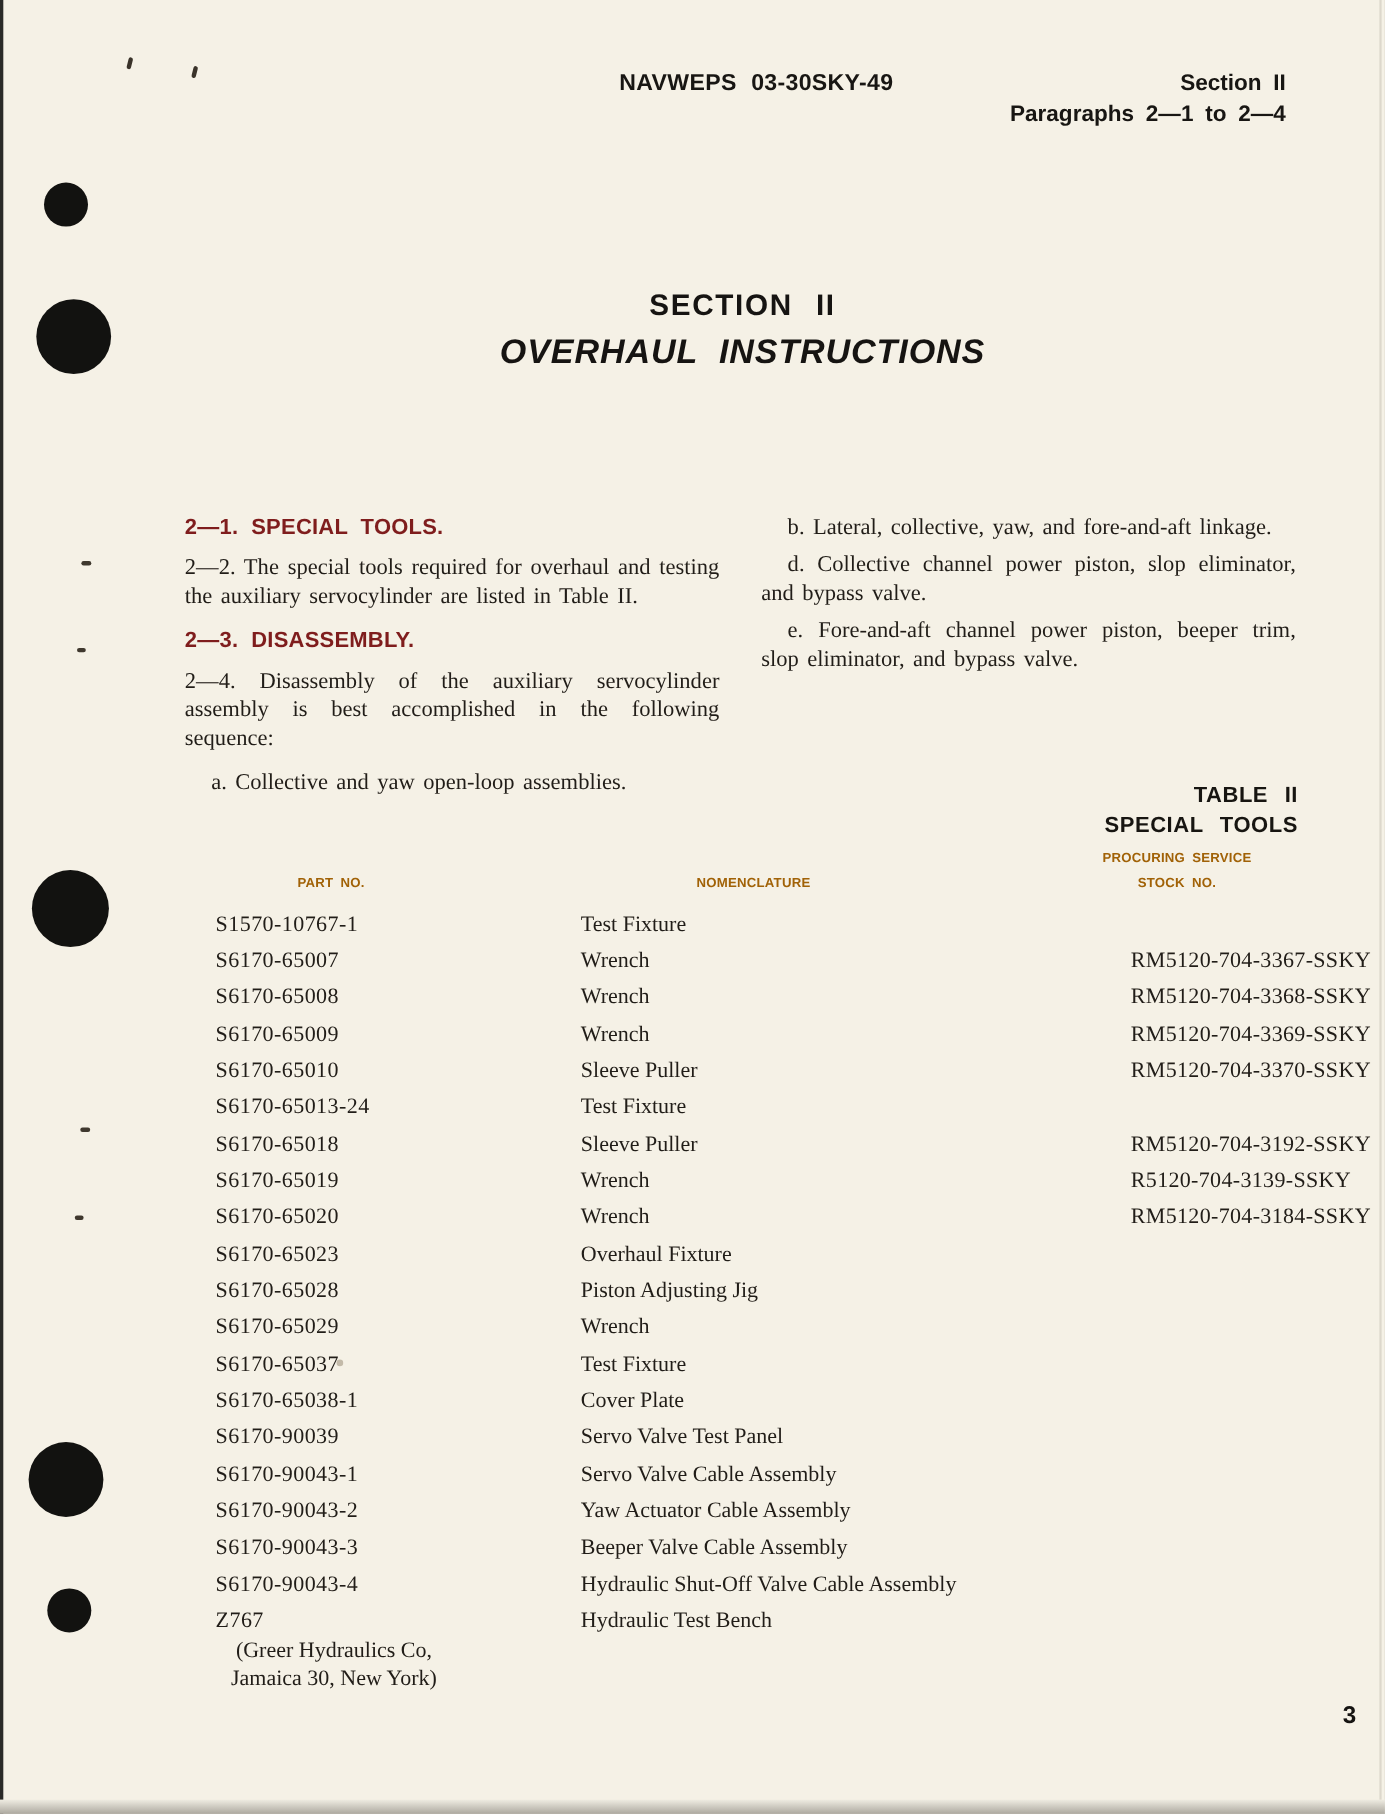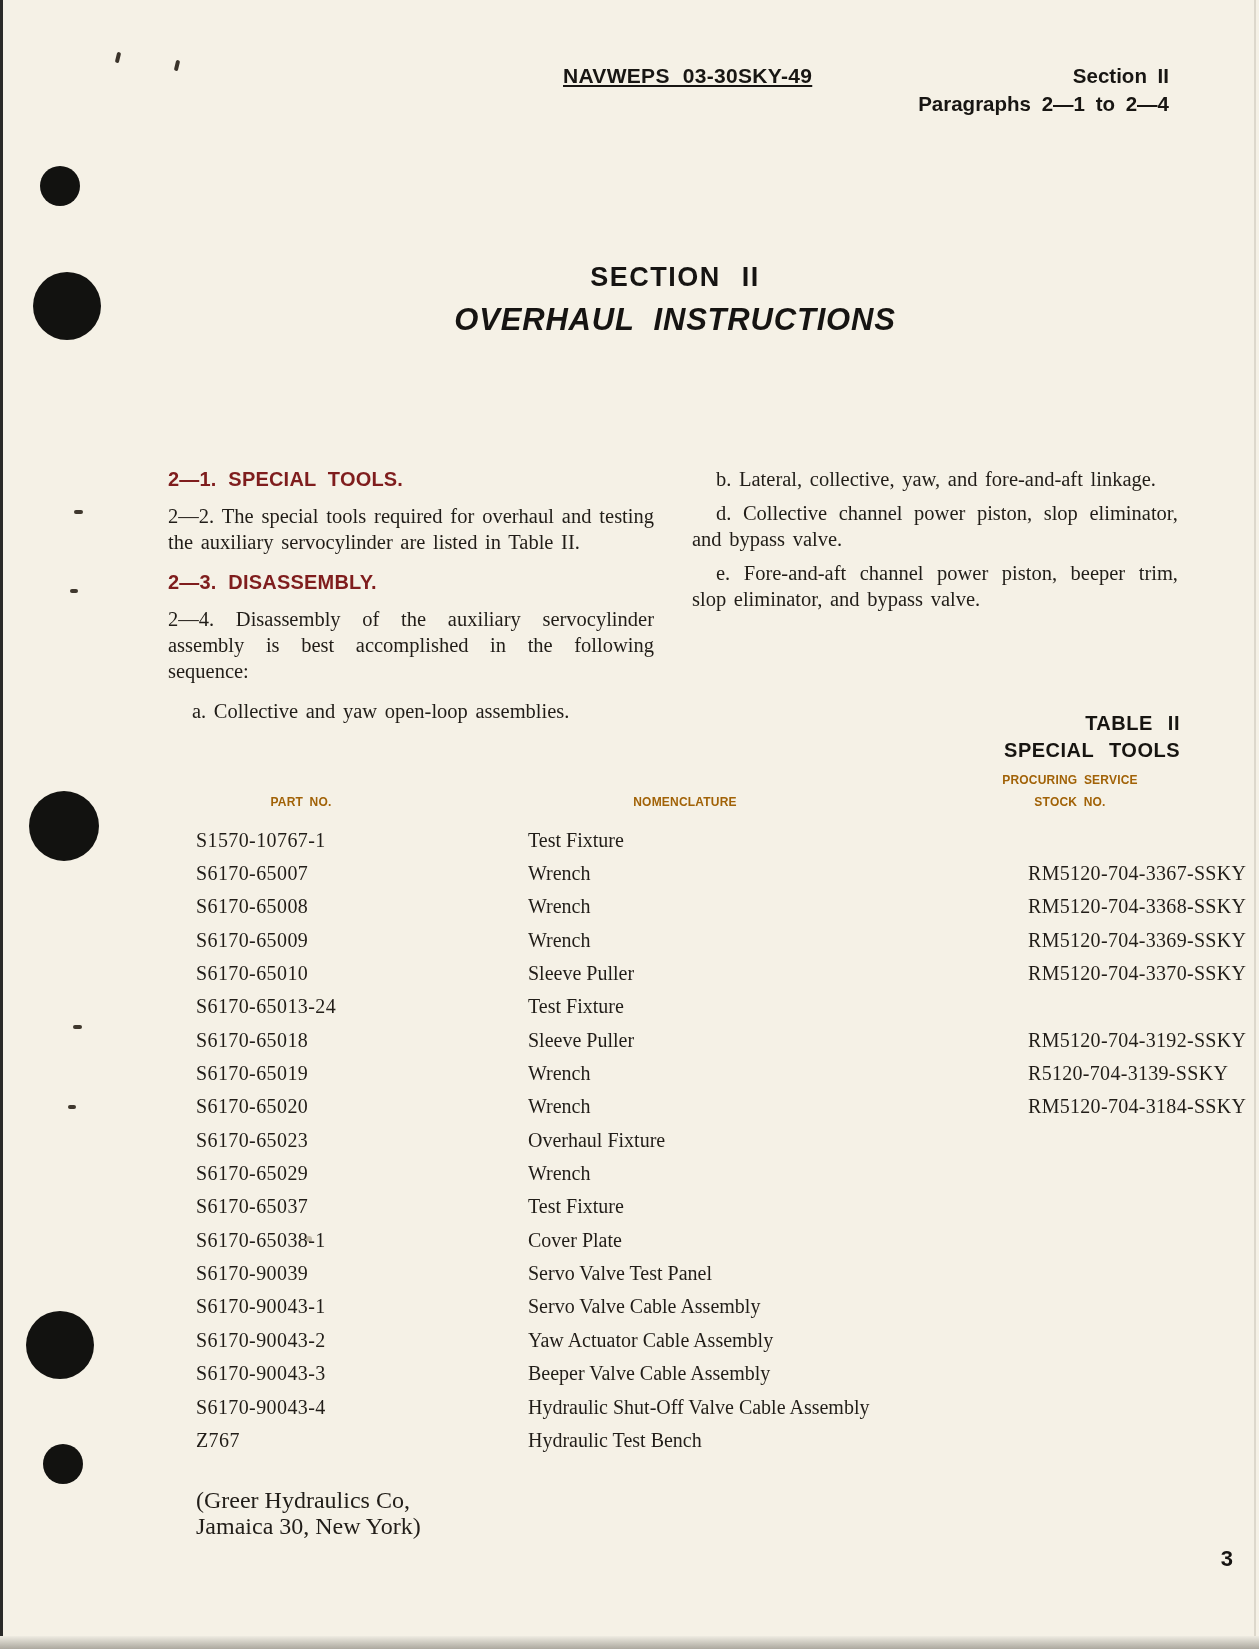--- a/index.html
+++ b/index.html
@@ -14,21 +14,21 @@
   .right-edge{position:absolute;right:3px;top:0;width:2px;height:100%;background:#ddd8cc;}
   .bottom-edge{position:absolute;left:0;bottom:0;width:100%;height:13px;
     background:linear-gradient(#efece2,#aca89f);}
   .dot{position:absolute;background:#121210;border-radius:50%;}
   .speck{position:absolute;background:#3f382e;border-radius:2px;}
   .tick{position:absolute;width:4px;height:11px;background:#3a332a;border-radius:2px;transform:rotate(14deg);}
   .faint{background:#c3baa9;}
   
   .hdr-doc{
     left:563px; top:64px; font-family:"Liberation Sans",sans-serif;
-    font-weight:700; font-size:21px; letter-spacing:.3px; word-spacing:7px; color:#181613;text-decoration:underline;
+    font-weight:700; font-size:21px; letter-spacing:.3px; word-spacing:7px; color:#181613;
   }
   .hdr-right{
     right:90px; top:62px; text-align:right; font-family:"Liberation Sans",sans-serif;
     font-weight:700; font-size:20.5px; color:#181613; line-height:28px; word-spacing:5px;
   }
   
   .sec-title{
     left:170px; top:262px; width:1010px; text-align:center;
     font-family:"Liberation Sans",sans-serif; font-weight:700; color:#161412;
   }
@@ -55,21 +55,21 @@
     color:#a16207; text-align:center; letter-spacing:.2px; word-spacing:3px; line-height:22px;
   }
   #head-part{left:196px; top:791px; width:210px;}
   #head-nomen{left:560px; top:791px; width:250px;text-align:center;}
   #head-stock{left:980px; top:769px; width:180px;}
   #tbl-rows{left:196px; top:823px; width:1020px;}
   .tbl-row{display:grid; grid-template-columns:332px 456px 232px; height:33.35px; align-items:center;}
   .cell{font-size:20px; line-height:24px; white-space:nowrap;}
   .cell.part{letter-spacing:.4px;}
   .cell.stock{padding-left:44px; letter-spacing:.3px;text-align:center;}
-  .vendor-note{left:196px; top:1487px; font-size:24px; line-height:26px;}
+  .vendor-note{left:210px; top:1487px; font-size:20px; line-height:26px;text-align:center;}
   
   .page-num{
     right:26px; top:1546px; font-family:"Liberation Sans",sans-serif;
     font-weight:700; font-size:22px; color:#161412;
   }
 </style>
 </head>
 <body>
 
 <div id="page">
@@ -173,20 +173,25 @@
         <div class="cell part">S6170-65020</div>
         <div class="cell nomen">Wrench</div>
         <div class="cell stock">RM5120-704-3184-SSKY</div>
       </div>
       <div class="tbl-row">
         <div class="cell part">S6170-65023</div>
         <div class="cell nomen">Overhaul Fixture</div>
         <div class="cell stock"></div>
       </div>
       <div class="tbl-row">
+        <div class="cell part">S6170-65028</div>
+        <div class="cell nomen">Piston Adjusting Jig</div>
+        <div class="cell stock"></div>
+      </div>
+      <div class="tbl-row">
         <div class="cell part">S6170-65029</div>
         <div class="cell nomen">Wrench</div>
         <div class="cell stock"></div>
       </div>
       <div class="tbl-row">
         <div class="cell part">S6170-65037</div>
         <div class="cell nomen">Test Fixture</div>
         <div class="cell stock"></div>
       </div>
       <div class="tbl-row">

